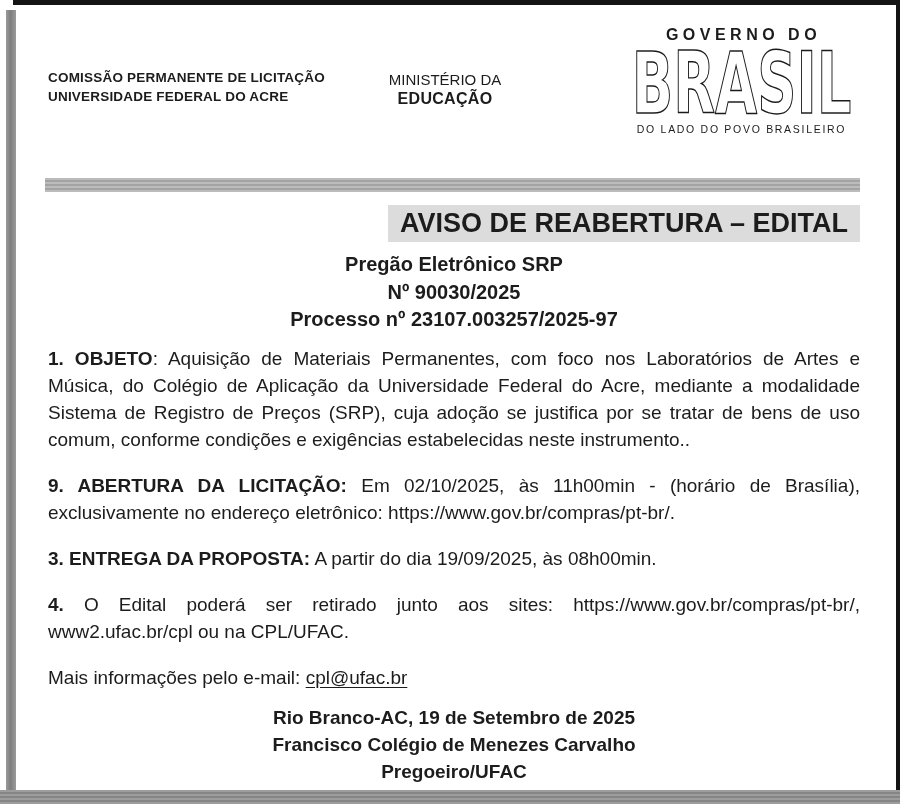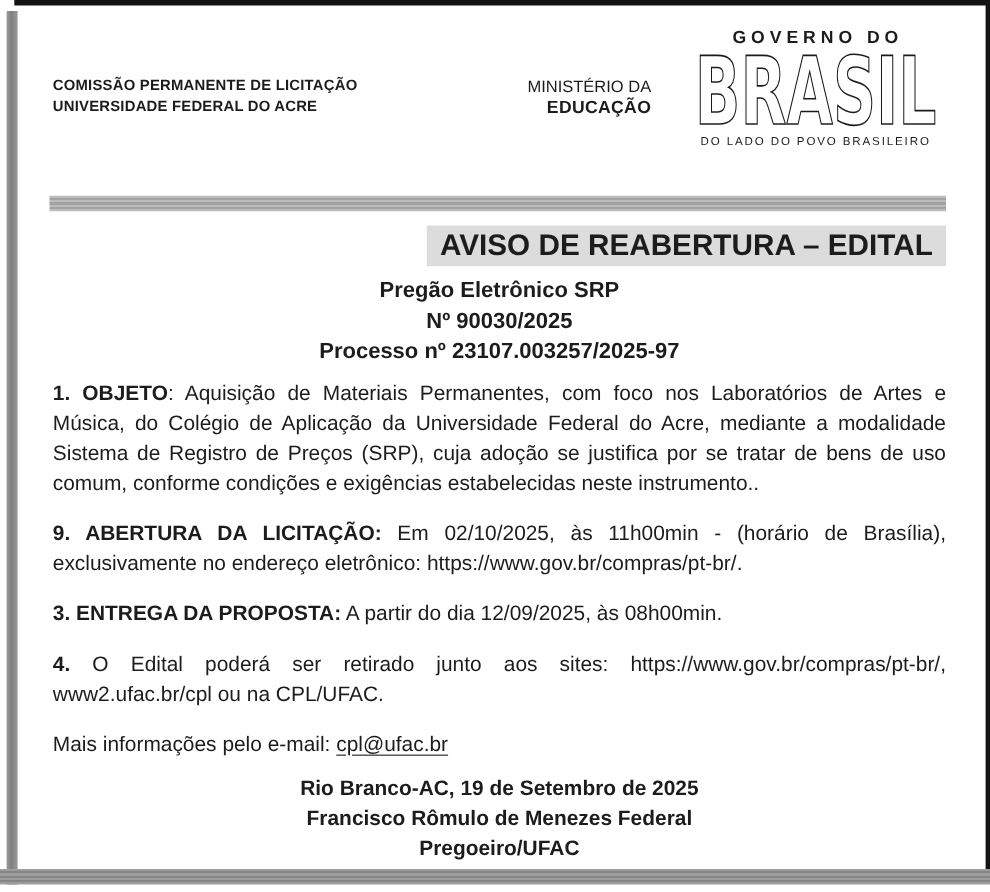--- a/index.html
+++ b/index.html
@@ -23,21 +23,21 @@
   .content { position:absolute; left:48px; top:0; width:812px; }
 
   
   .header { position:relative; height:160px; }
   .org {
     position:absolute; left:0; top:68px;
     font-weight:bold; font-size:13.5px; line-height:19px; letter-spacing:.2px;
   }
   .ministry {
     position:absolute; left:250px; top:70px; width:294px;
-    text-align:right; font-size:15px; line-height:19px;
+    text-align:center; font-size:15px; line-height:19px;
   }
   .ministry .min-bold { font-weight:bold; font-size:16px; letter-spacing:.3px; }
   .govlogo { position:absolute; right:0; top:26px; width:237px; text-align:center; }
   .gov-top {
     font-weight:bold; font-size:16px; letter-spacing:4.5px;
     padding-left:4px; white-space:nowrap;
   }
   .gov-wordmark { display:block; margin:3px auto 0 auto; }
   .gov-tagline {
     font-size:10.5px; font-weight:400; letter-spacing:1.7px;
@@ -114,25 +114,25 @@
   <div class="subtitle">
     <div>Pregão Eletrônico SRP</div>
     <div>Nº 90030/2025</div>
     <div>Processo nº 23107.003257/2025-97</div>
   </div>
 
   <p class="para"><span class="lead">1. OBJETO</span><span>: Aquisição de Materiais Permanentes, com foco nos Laboratórios de Artes e Música, do Colégio de Aplicação da Universidade Federal do Acre, mediante a modalidade Sistema de Registro de Preços (SRP), cuja adoção se justifica por se tratar de bens de uso comum, conforme condições e exigências estabelecidas neste instrumento..</span></p>
 
   <p class="para"><span class="lead">9. ABERTURA DA LICITAÇÃO:</span><span> Em 02/10/2025, às 11h00min - (horário de Brasília), exclusivamente no endereço eletrônico: https://www.gov.br/compras/pt-br/.</span></p>
 
-  <p class="para"><span class="lead">3. ENTREGA DA PROPOSTA:</span><span> A partir do dia 12/09/2025, às 08h00min.</span></p>
+  <p class="para"><span class="lead">3. ENTREGA DA PROPOSTA:</span><span> A partir do dia 19/09/2025, às 08h00min.</span></p>
 
   <p class="para"><span class="lead">4.</span><span> O Edital poderá ser retirado junto aos sites: https://www.gov.br/compras/pt-br/, www2.ufac.br/cpl ou na CPL/UFAC.</span></p>
 
   <div class="info-line"><span>Mais informações pelo e-mail: </span><span class="email">cpl@ufac.br</span></div>
 
   <div class="footer">
     <div>Rio Branco-AC, 19 de Setembro de 2025</div>
-    <div>Francisco Rômulo de Menezes Federal</div>
+    <div>Francisco Colégio de Menezes Carvalho</div>
     <div>Pregoeiro/UFAC</div>
   </div>
 
 </div>
 
 </body></html>

